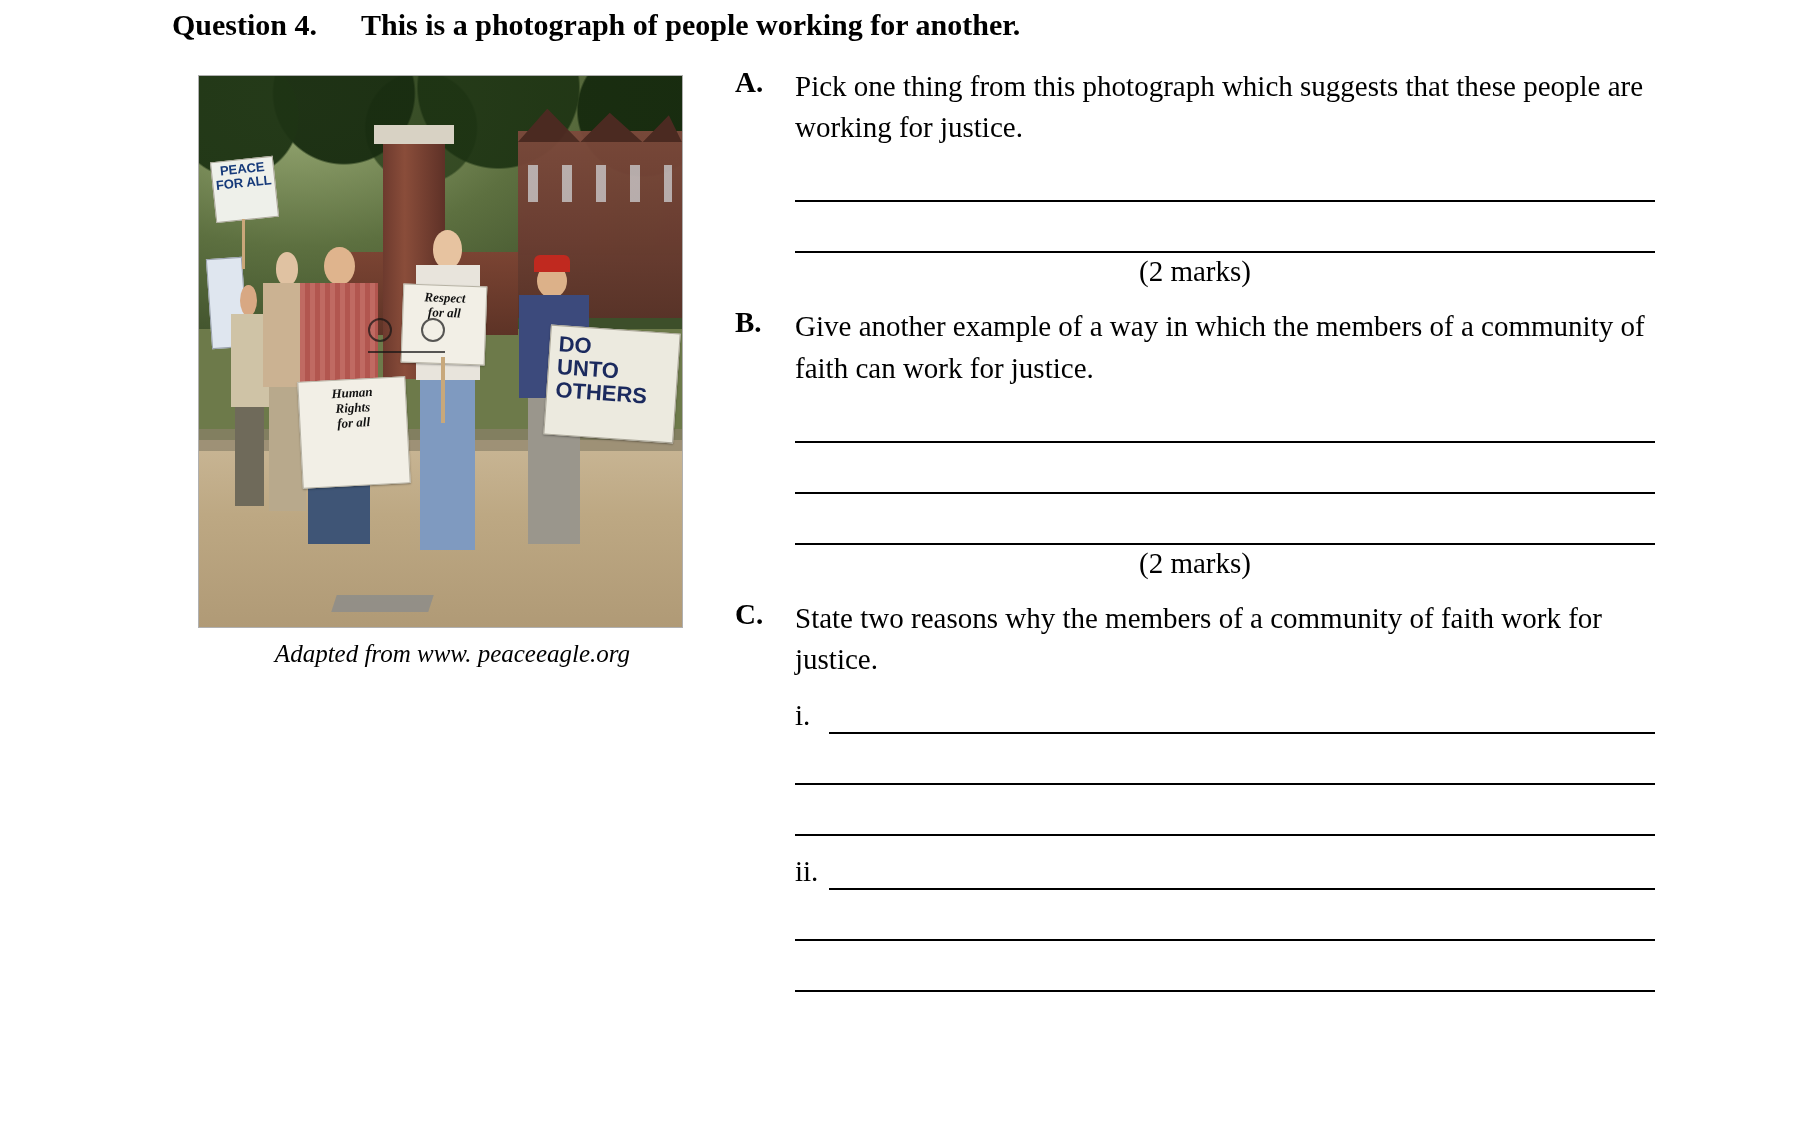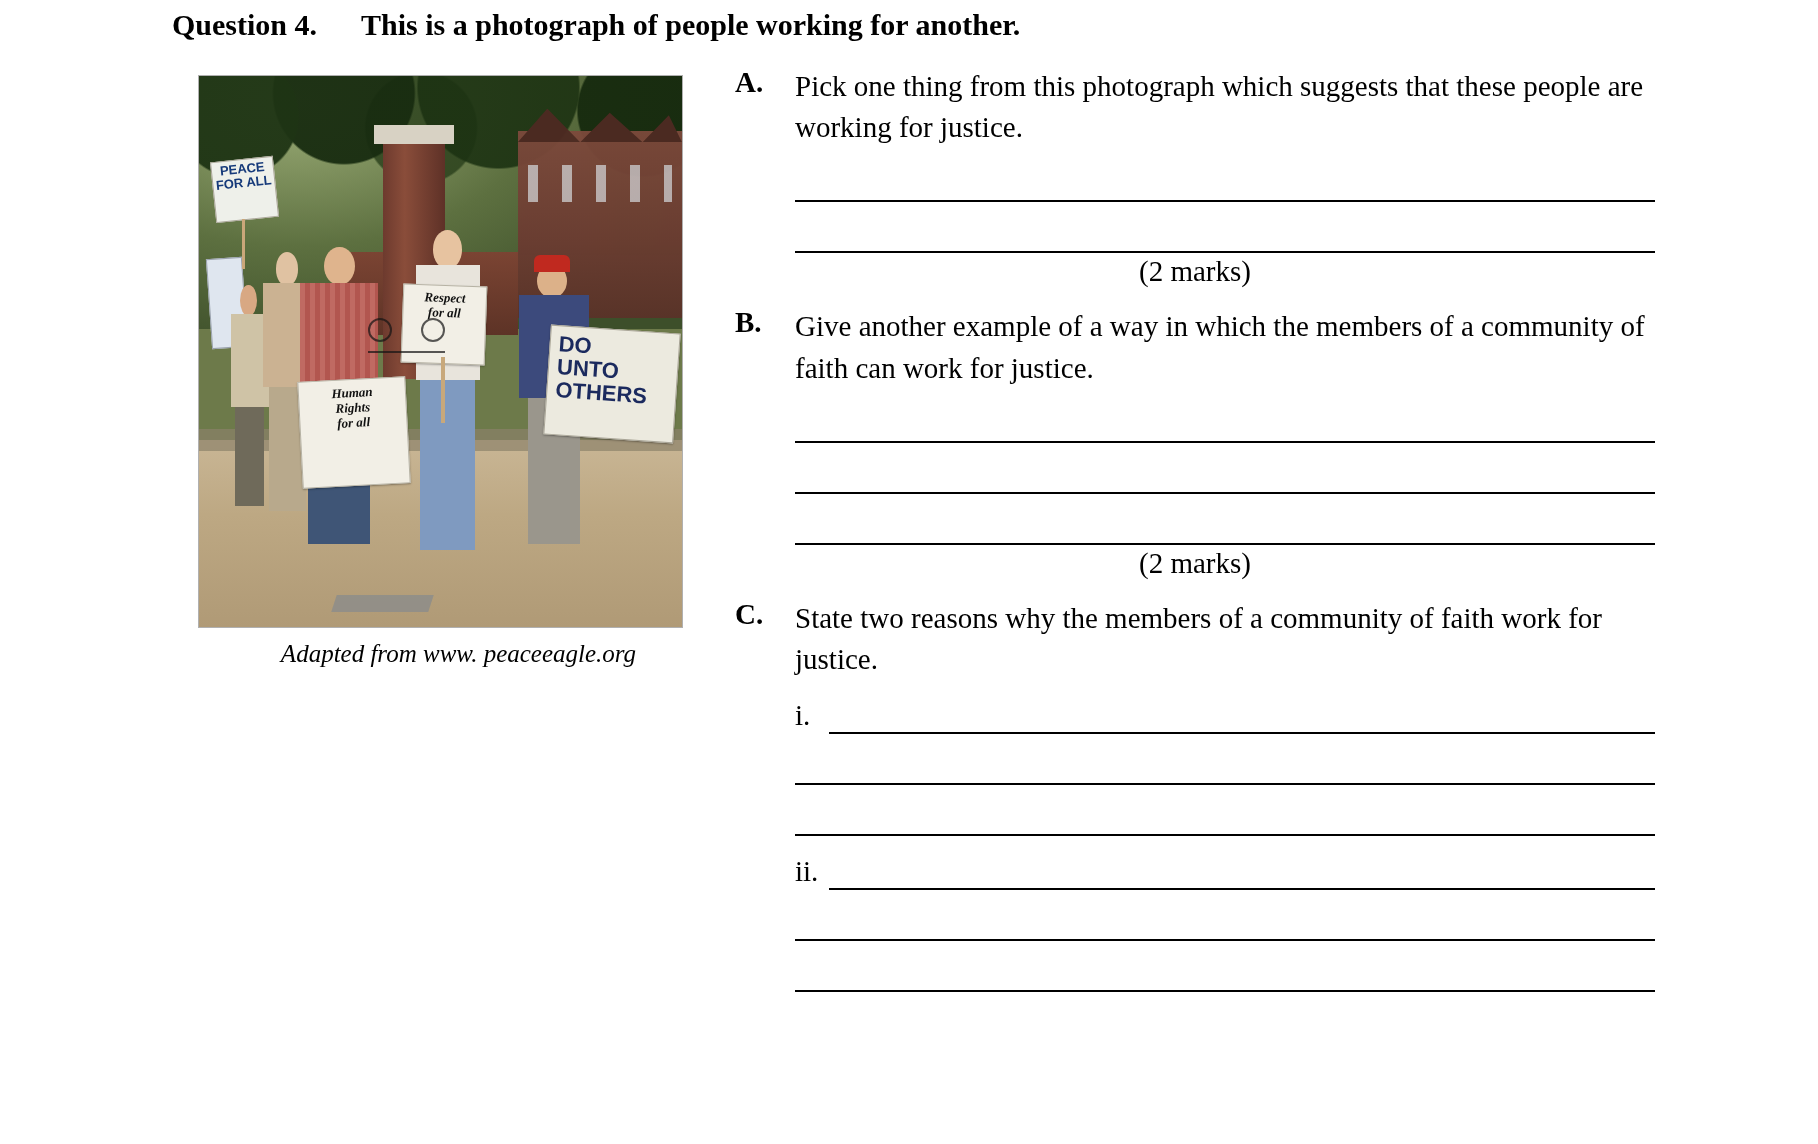--- a/index.html
+++ b/index.html
@@ -177,21 +177,21 @@
   }
   .sign-blue {
     position: absolute;
     background: #dfe6ef;
     border: 1px solid #9aa2ad;
     transform: rotate(-4deg);
   }
 
   .caption {
     position: absolute;
-    left: 216px;
+    left: 210px;
     top: 640px;
     width: 485px;
     text-align: center;
     font-size: 25px;
     font-style: italic;
   }
 
   
   .items {
     position: absolute;

